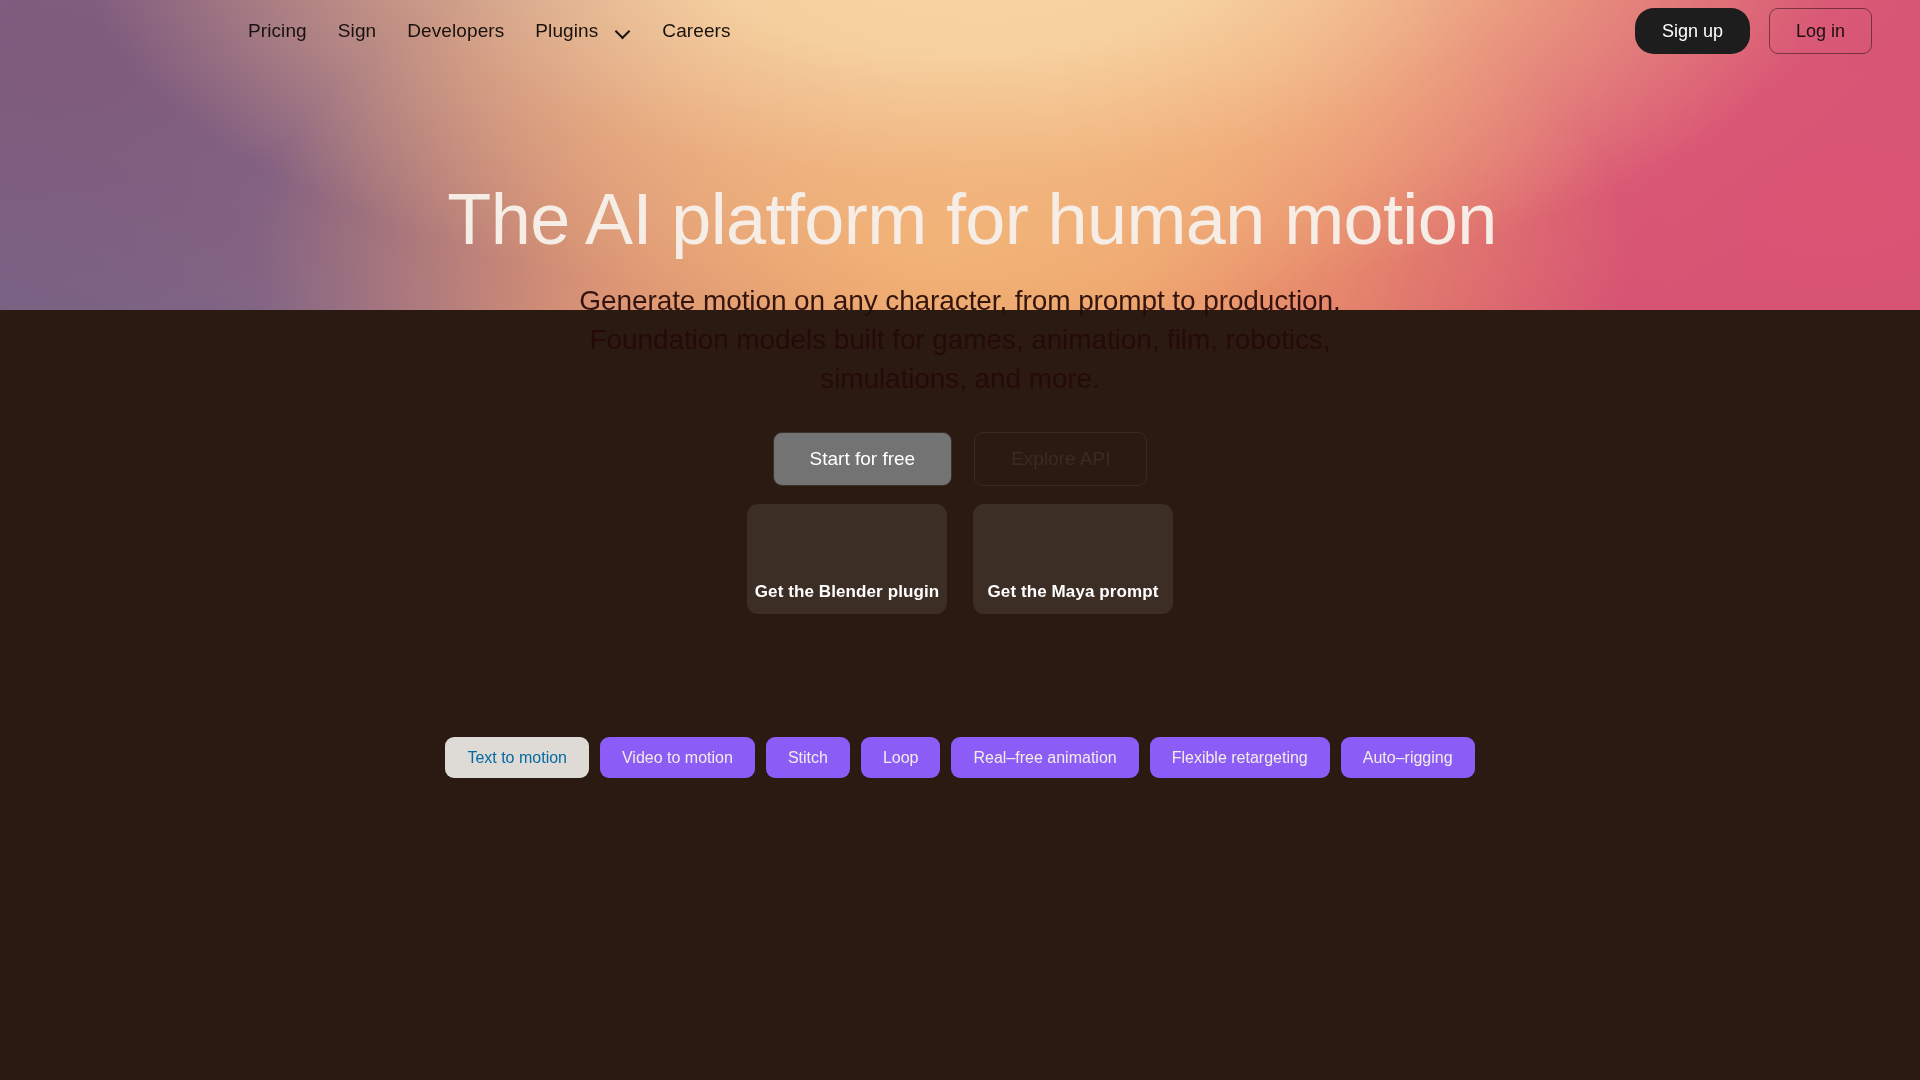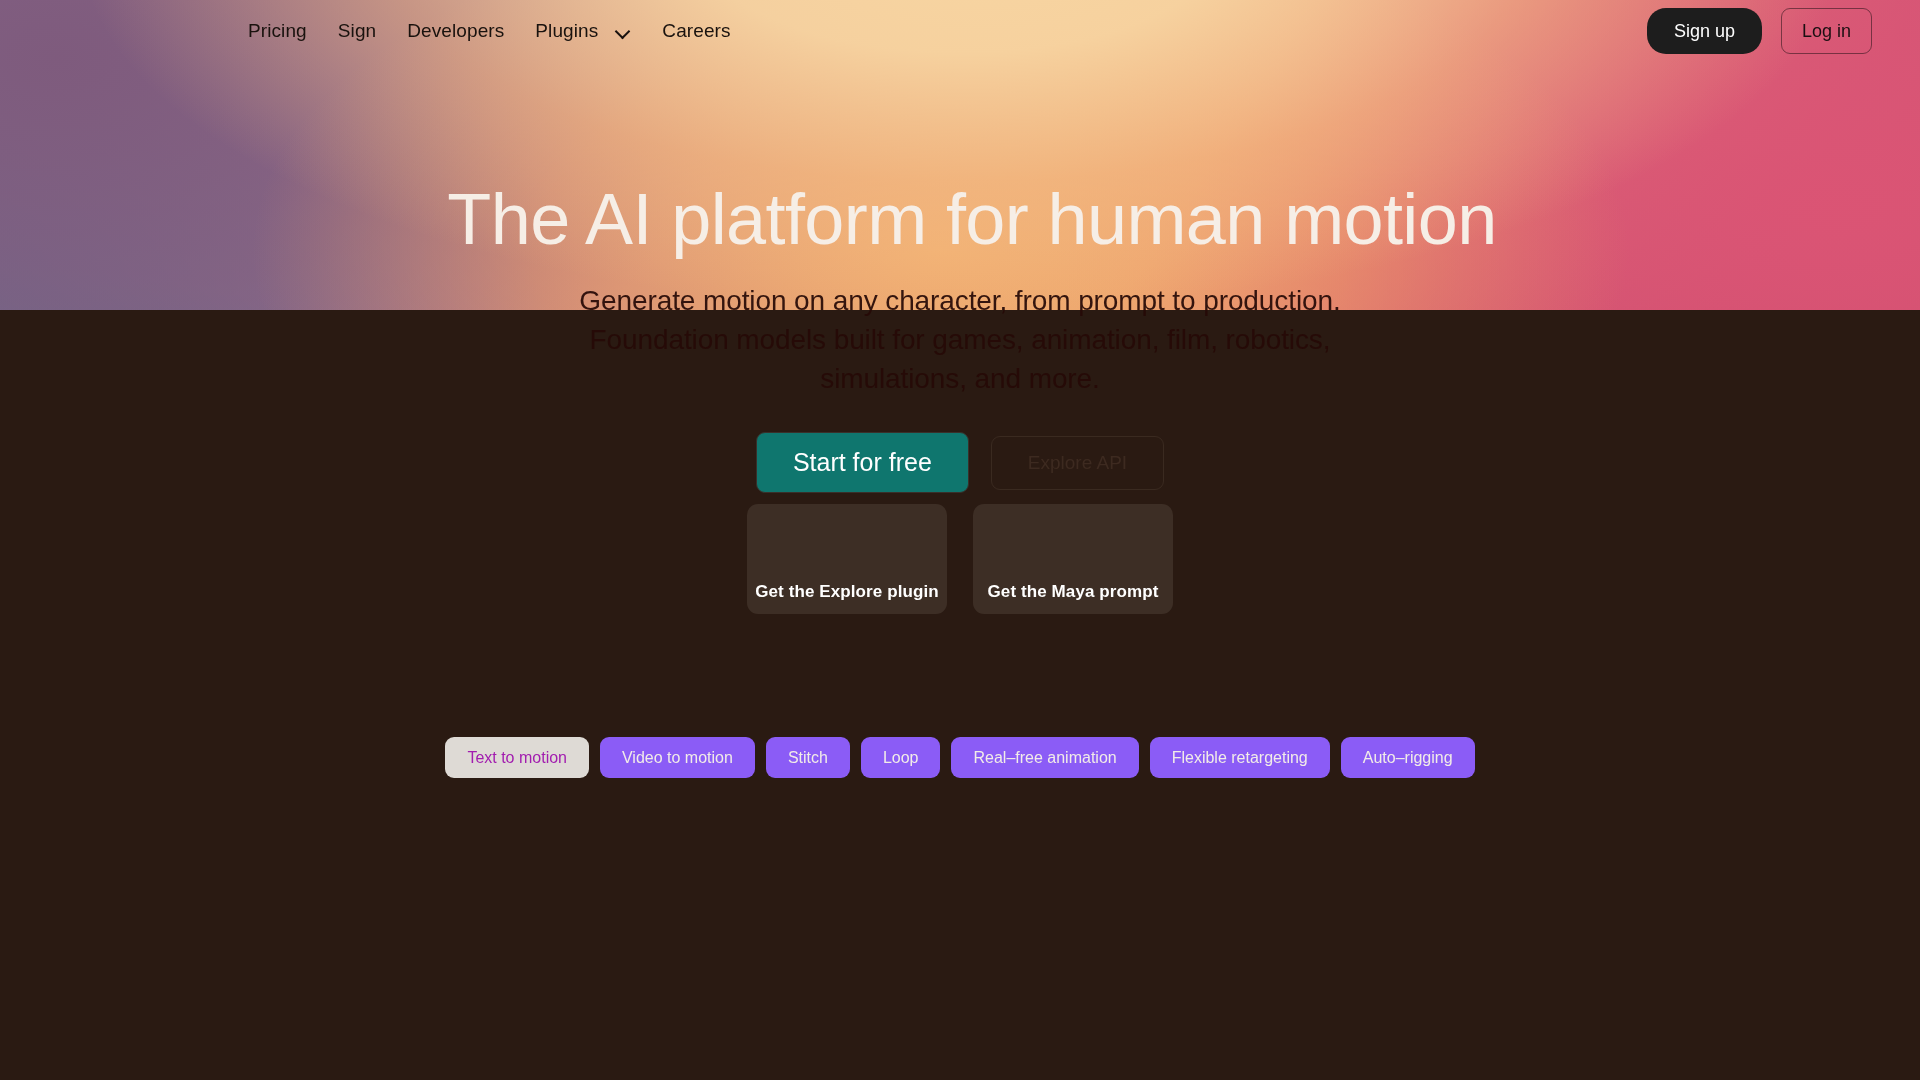--- a/index.html
+++ b/index.html
@@ -117,21 +117,21 @@
     border-radius:19px;
     border:none;
     cursor:pointer;
     font-family:inherit;
     line-height:1.15;
   }
   .btn-login {
     background:transparent;
     color:#1b0f12;
     font-size:18px;
-    padding:12px 20px;
+    padding:12px 26px;
     border-radius:9px;
     border:1px solid rgba(40,18,24,0.55);
     cursor:pointer;
     font-family:inherit;
     line-height:1.15;
   }
 
   
   .hero-content {
     position:absolute;
@@ -168,23 +168,23 @@
   .cta-row {
     position:absolute;
     top:432px; left:0; width:1920px;
     display:flex;
     justify-content:center;
     align-items:center;
     gap:22px;
     z-index:14;
   }
   .btn-primary {
-    background:#0f766e;
+    background:#737373;
     color:#ffffff;
-    font-size:25px;
+    font-size:19px;
     padding:15px 36px;
     border-radius:9px;
     border:1px solid #39302a;
     cursor:pointer;
     font-family:inherit;
     white-space:nowrap;
   }
   .btn-ghost {
     background:transparent;
     color:#3d2a20;
@@ -243,21 +243,21 @@
     background:#8b5cf6;
     color:#f2ece8;
     border:none;
     cursor:pointer;
     font-family:inherit;
     white-space:nowrap;
     line-height:1.2;
   }
   .pill.active {
     background:#dedad5;
-    color:#a21caf;
+    color:#0369a1;
   }
 </style>
 </head>
 <body>
 
 <div class="hero-gradient">
   <div class="mesh"></div>
 </div>
 <div class="page-body"></div>
 
@@ -287,21 +287,21 @@
   </div>
 </div>
 
 <div class="cta-row">
   <button class="btn-primary">Start for free</button>
   <button class="btn-ghost">Explore API</button>
 </div>
 
 <div class="plugin-row">
   <div class="plugin-card">
-    <span class="plugin-card-label">Get the Explore plugin</span>
+    <span class="plugin-card-label">Get the Blender plugin</span>
   </div>
   <div class="plugin-card">
     <span class="plugin-card-label">Get the Maya prompt</span>
   </div>
 </div>
 
 <div class="pill-row">
   <button class="pill active">Text to motion</button>
   <button class="pill">Video to motion</button>
   <button class="pill">Stitch</button>

